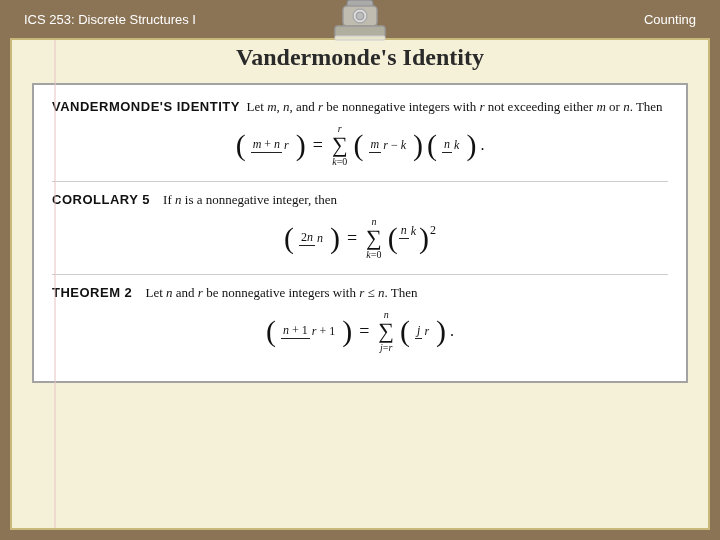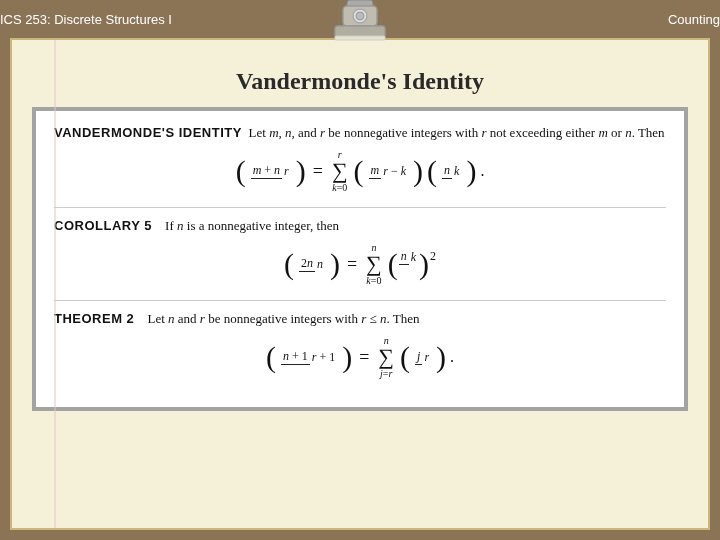--- a/index.html
+++ b/index.html
@@ -11,21 +11,21 @@
       background: #8B7355;
       font-family: 'Times New Roman', Times, serif;
       position: relative;
     }
 
     .header {
       display: flex;
       align-items: center;
       justify-content: space-between;
       background: #8B7355;
-      padding: 6px 0;
+      padding: 6px 24px;
       height: 38px;
       position: relative;
     }
 
     .header-title {
       color: #fff;
       font-size: 13px;
       font-family: Arial, sans-serif;
     }
 
@@ -49,37 +49,37 @@
       color: #ffffff;
       font-size: 13px;
       font-family: Arial, sans-serif;
     }
 
     .main-content {
       margin: 0 10px 8px 10px;
       background: #f5f0d8;
       border: 2px solid #c8b87a;
       min-height: 492px;
-      padding: 24px 20px 16px 20px;
+      padding: 0 20px 16px 20px;
       position: relative;
     }
 
     .slide-title {
       text-align: center;
       font-size: 24px;
       font-family: 'Times New Roman', Times, serif;
       font-weight: bold;
       color: #2a2a2a;
       margin-bottom: 12px;
       margin-top: 4px;
     }
 
     .content-area {
       background: #fff;
-      border: 4px solid #a3a3a3;
+      border: 2px solid #a3a3a3;
       padding: 14px 18px;
       font-size: 13.5px;
       color: #111;
     }
 
     .theorem-block {
       margin-bottom: 14px;
     }
 
     .theorem-label {

